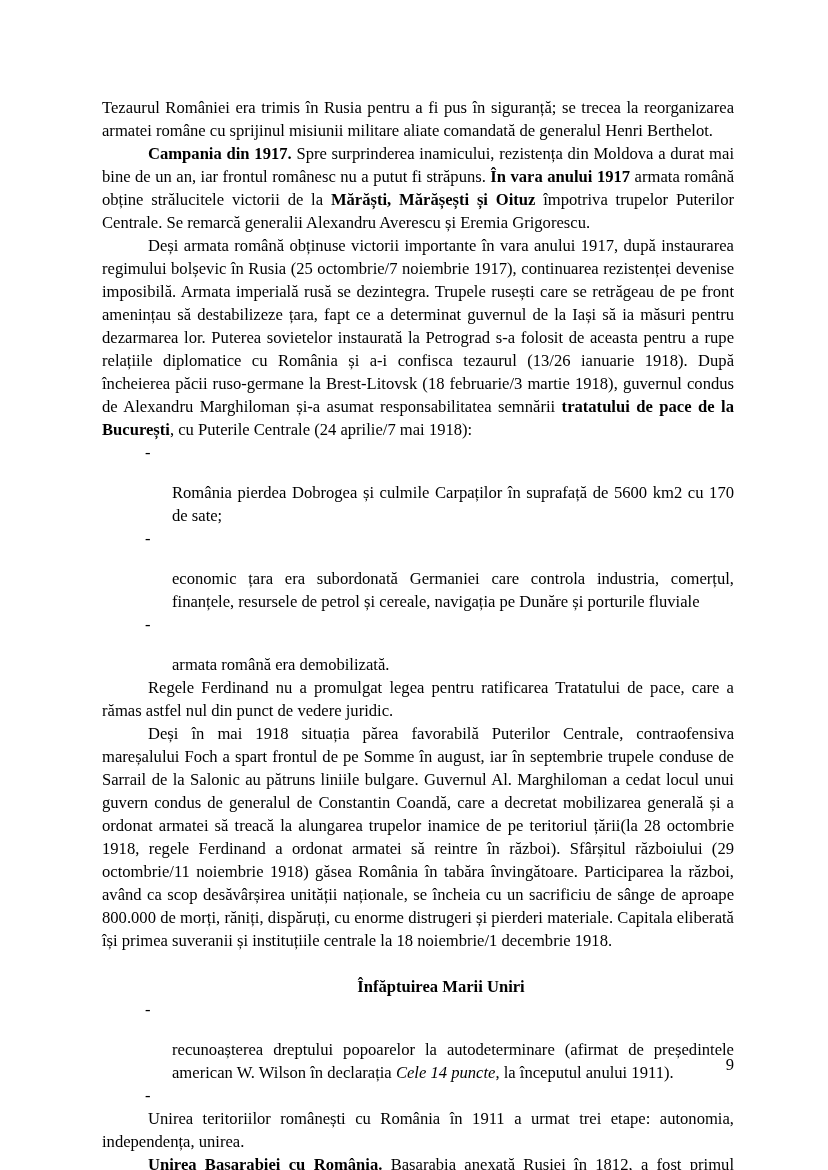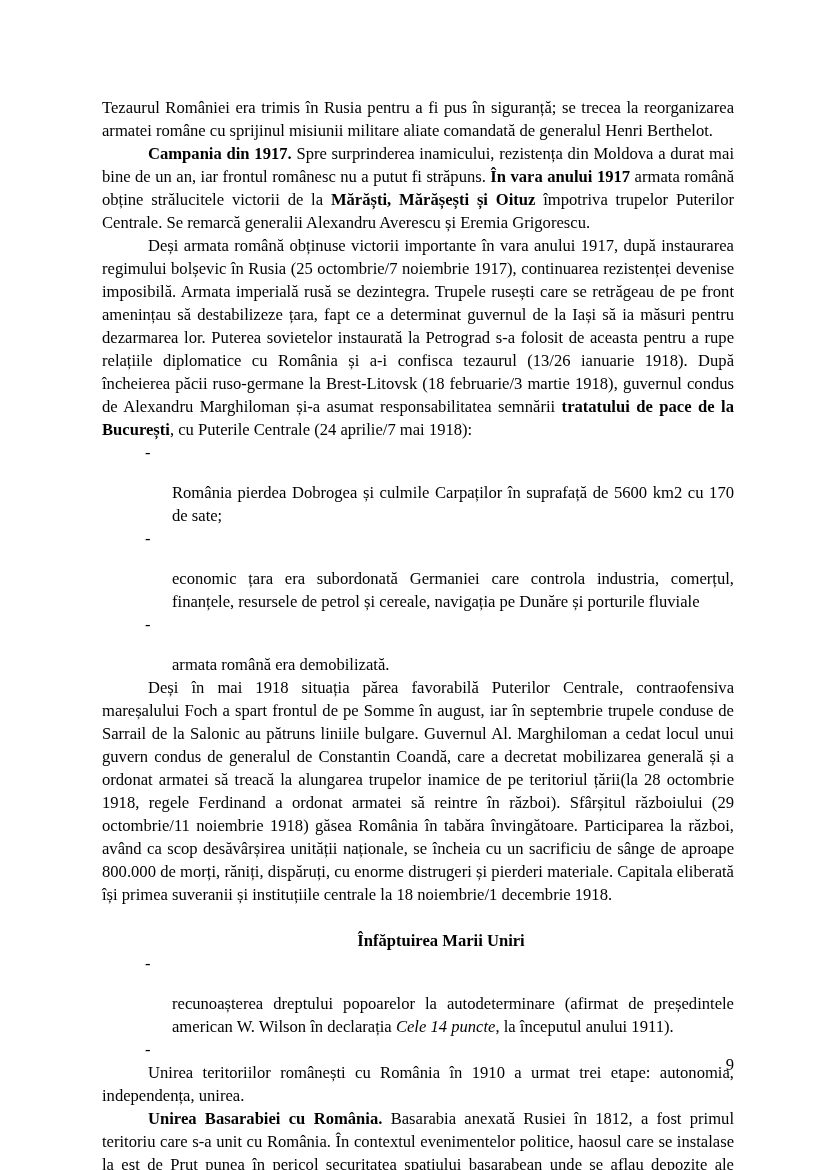--- a/index.html
+++ b/index.html
@@ -95,37 +95,38 @@
     <div class="bullet-row">
       <span class="bullet-mark">-</span>
       <span class="bullet-text">economic țara era subordonată Germaniei care controla industria, comerțul, finanțele, resursele de petrol și cereale, navigația pe Dunăre și porturile fluviale</span>
     </div>
     <div class="bullet-row">
       <span class="bullet-mark">-</span>
       <span class="bullet-text">armata română era demobilizată.</span>
     </div>
   </div>
 
+  <p class="para">Regele Ferdinand nu a promulgat legea pentru ratificarea Tratatului de pace, care a rămas astfel nul din punct de vedere juridic.</p>
 
   <p class="para">Deși în mai 1918 situația părea favorabilă Puterilor Centrale, contraofensiva mareșalului Foch a spart frontul de pe Somme în august, iar în septembrie trupele conduse de Sarrail de la Salonic au pătruns liniile bulgare. Guvernul Al. Marghiloman a cedat locul unui guvern condus de generalul de Constantin Coandă, care a decretat mobilizarea generală și a ordonat armatei să treacă la alungarea trupelor inamice de pe teritoriul țării(la 28 octombrie 1918, regele Ferdinand a ordonat armatei să reintre în război). Sfârșitul războiului (29 octombrie/11 noiembrie 1918) găsea România în tabăra învingătoare. Participarea la război, având ca scop desăvârșirea unității naționale, se încheia cu un sacrificiu de sânge de aproape 800.000 de morți, răniți, dispăruți, cu enorme distrugeri și pierderi materiale. Capitala eliberată își primea suveranii și instituțiile centrale la 18 noiembrie/1 decembrie 1918.</p>
 
   <div class="gap"></div>
 
   <p class="heading">Înfăptuirea Marii Uniri</p>
 
 
   <div class="bullet-list">
     <div class="bullet-row">
       <span class="bullet-mark">-</span>
       <span class="bullet-text"><span>recunoașterea dreptului popoarelor la autodeterminare (afirmat de președintele american W. Wilson în declarația </span><i>Cele 14 puncte</i><span>, la începutul anului 1911).</span></span>
     </div>
     <div class="bullet-row">
       <span class="bullet-mark">-</span>
     </div>
   </div>
 
-  <p class="para">Unirea teritoriilor românești cu România în 1910 a urmat trei etape: autonomia, independența, unirea.</p>
+  <p class="para">Unirea teritoriilor românești cu România în 1911 a urmat trei etape: autonomia, independența, unirea.</p>
 
   <p class="para"><b>Unirea Basarabiei cu România.</b><span> Basarabia anexată Rusiei în 1812, a fost primul teritoriu care s-a unit cu România. În contextul evenimentelor politice, haosul care se instalase la est de Prut punea în pericol securitatea spațiului basarabean unde se aflau depozite ale armatei române și căi de comunicație prin care soseau munițiile și materialul de război furnizate de Antanta.</span></p>
 
 </div>
 
 <div class="page-number">9</div>
 
 </body></html>

